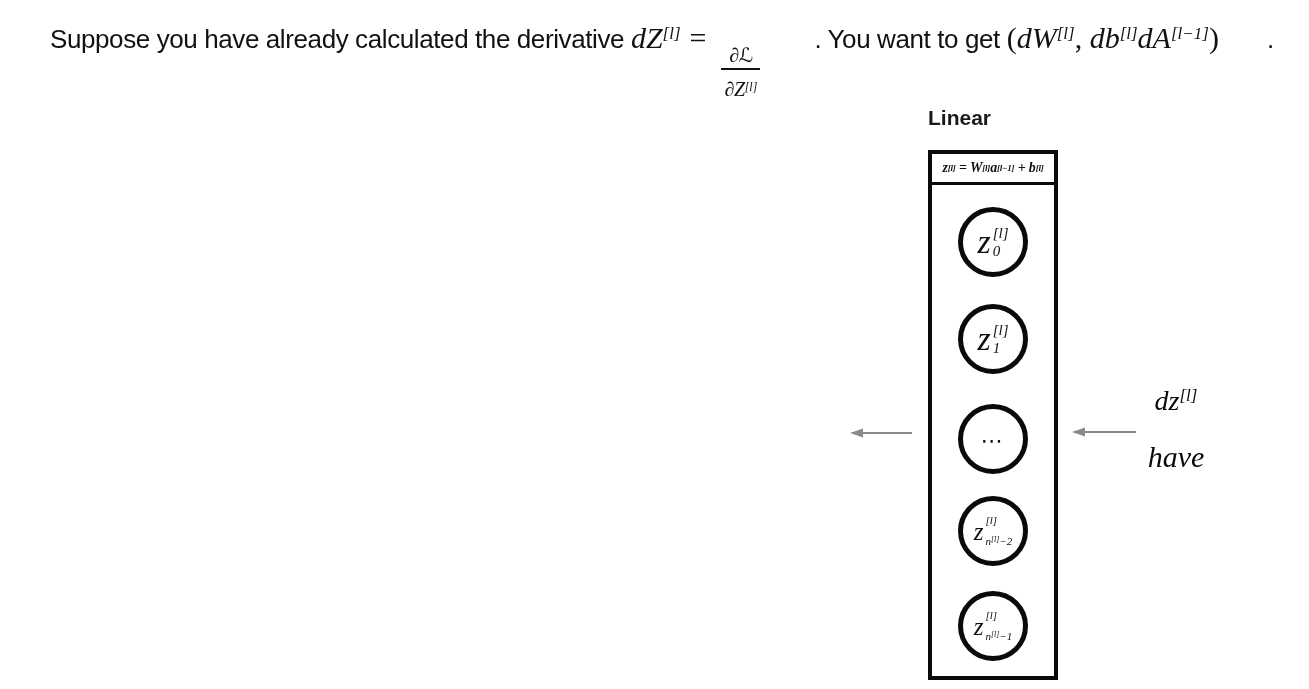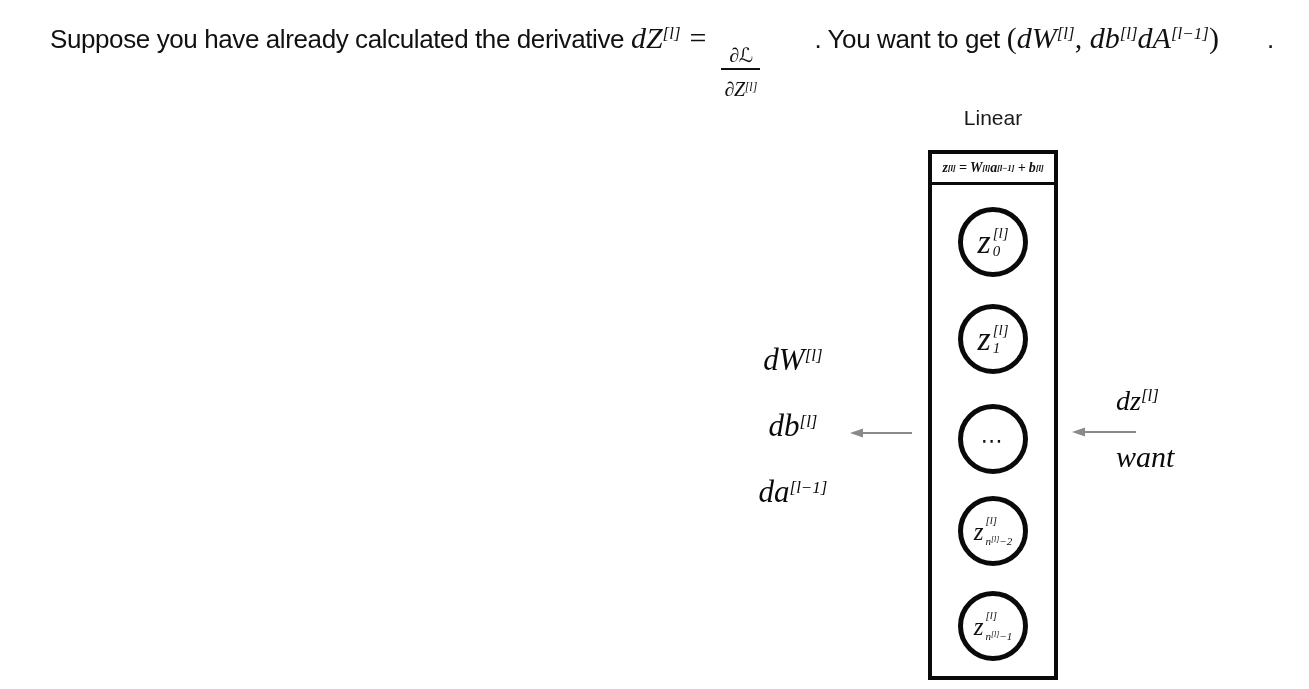--- a/index.html
+++ b/index.html
@@ -36,21 +36,21 @@
     font-family:"Liberation Serif","DejaVu Serif","DejaVu Sans",serif;
     font-style:italic; font-size:20px; line-height:1.1;
   }
   .frac sup { font-size:12px; vertical-align:5px; }
   .frac .num { padding:0 3px 2px; }
   .frac .den { border-top:2.5px solid #111; padding:8px 3px 0; }
 
   
   .diagram-title {
     position:absolute; left:928px; top:106px; width:130px;
-    text-align:center; font-weight:normal; font-size:21px; color:#1a1a1a;
+    font-weight:bold; font-size:21px; color:#1a1a1a;
   }
   .layer-box {
     position:absolute; left:928px; top:150px; width:130px; height:530px;
     border:4px solid #0a0a0a; background:#ffffff;
   }
   .layer-formula {
     height:31px; border-bottom:3px solid #0a0a0a;
     display:flex; align-items:center; justify-content:center;
     font-family:"Liberation Serif","DejaVu Serif",serif;
     font-style:italic; font-weight:bold; font-size:14px;
@@ -86,21 +86,21 @@
   
   .left-outputs {
     position:absolute; left:727px; top:336px; width:132px;
     display:flex; flex-direction:column; align-items:center; row-gap:23px;
     font-family:"Liberation Serif","DejaVu Serif",serif;
     font-style:italic; font-size:31px; line-height:39px; color:#0a0a0a;
   }
   .left-outputs sup, .right-inputs sup { font-size:17px; vertical-align:9px; }
   .right-inputs {
     position:absolute; left:1116px; top:378px; width:120px;
-    display:flex; flex-direction:column; row-gap:20px;
+    display:flex; flex-direction:column; align-items:center; row-gap:20px;
     font-family:"Liberation Serif","DejaVu Serif",serif;
     font-style:italic; color:#0a0a0a;
   }
   .right-inputs .dz { font-size:28px; line-height:36px; }
   .right-inputs .cache { font-size:30px; line-height:36px; }
 
   .arrow { position:absolute; }
 </style>
 </head>
 <body>
@@ -154,29 +154,24 @@
       <span class="nlabel small">
           <span class="nbase">z</span>
           <span class="supsub">
             <span class="sstop">[l]</span>
             <span class="ssbot"><span>n</span><sup class="nsup">[l]</sup><span>−1</span></span>
           </span>
         </span>
     </div>
   </div>
 
-  <div class="left-outputs">
-    <span><span>dW</span><sup>[l]</sup></span>
-    <span><span>db</span><sup>[l]</sup></span>
-    <span><span>da</span><sup>[l−1]</sup></span>
-  </div>
 
   <div class="right-inputs">
     <span class="dz"><span>dz</span><sup>[l]</sup></span>
-    <span class="cache">want</span>
+    <span class="cache">have</span>
   </div>
 
   <svg class="arrow" style="left:849px; top:426px" width="64" height="14" viewBox="0 0 64 14">
     <line x1="63" y1="7" x2="9" y2="7" stroke="#8a8a8a" stroke-width="2.2"></line>
     <path d="M1 7 L14 2.4 L14 11.6 Z" fill="#8a8a8a"></path>
   </svg>
   <svg class="arrow" style="left:1071px; top:425px" width="66" height="14" viewBox="0 0 66 14">
     <line x1="65" y1="7" x2="9" y2="7" stroke="#8a8a8a" stroke-width="2.2"></line>
     <path d="M1 7 L14 2.4 L14 11.6 Z" fill="#8a8a8a"></path>
   </svg>

